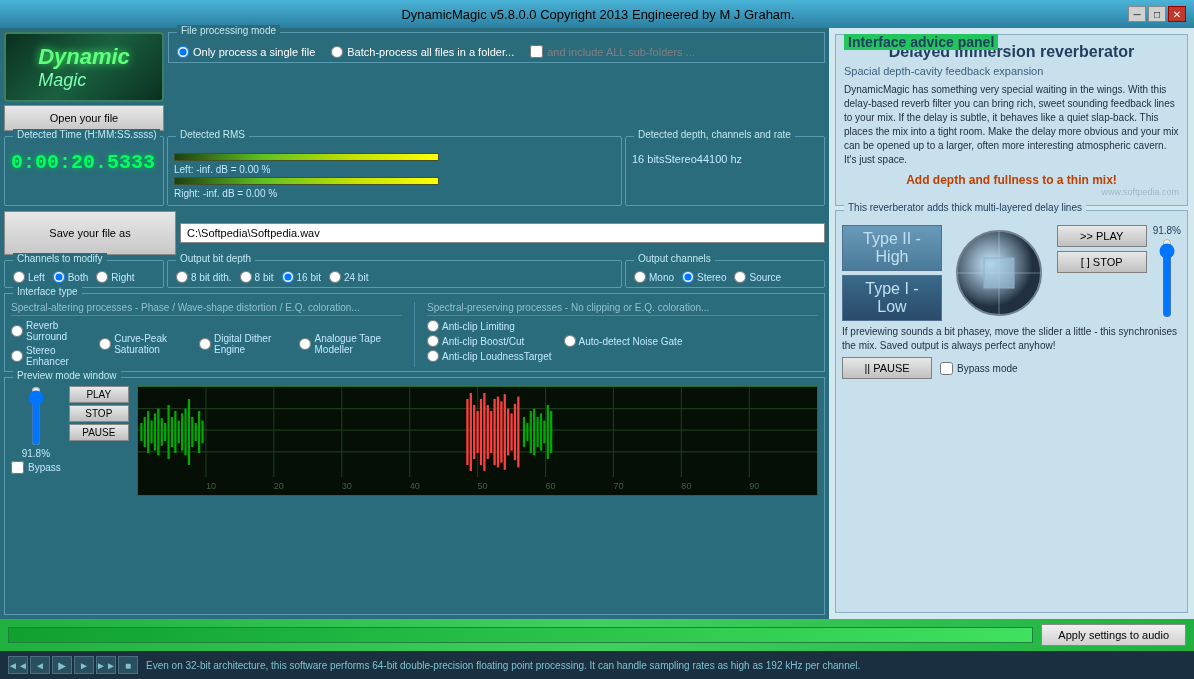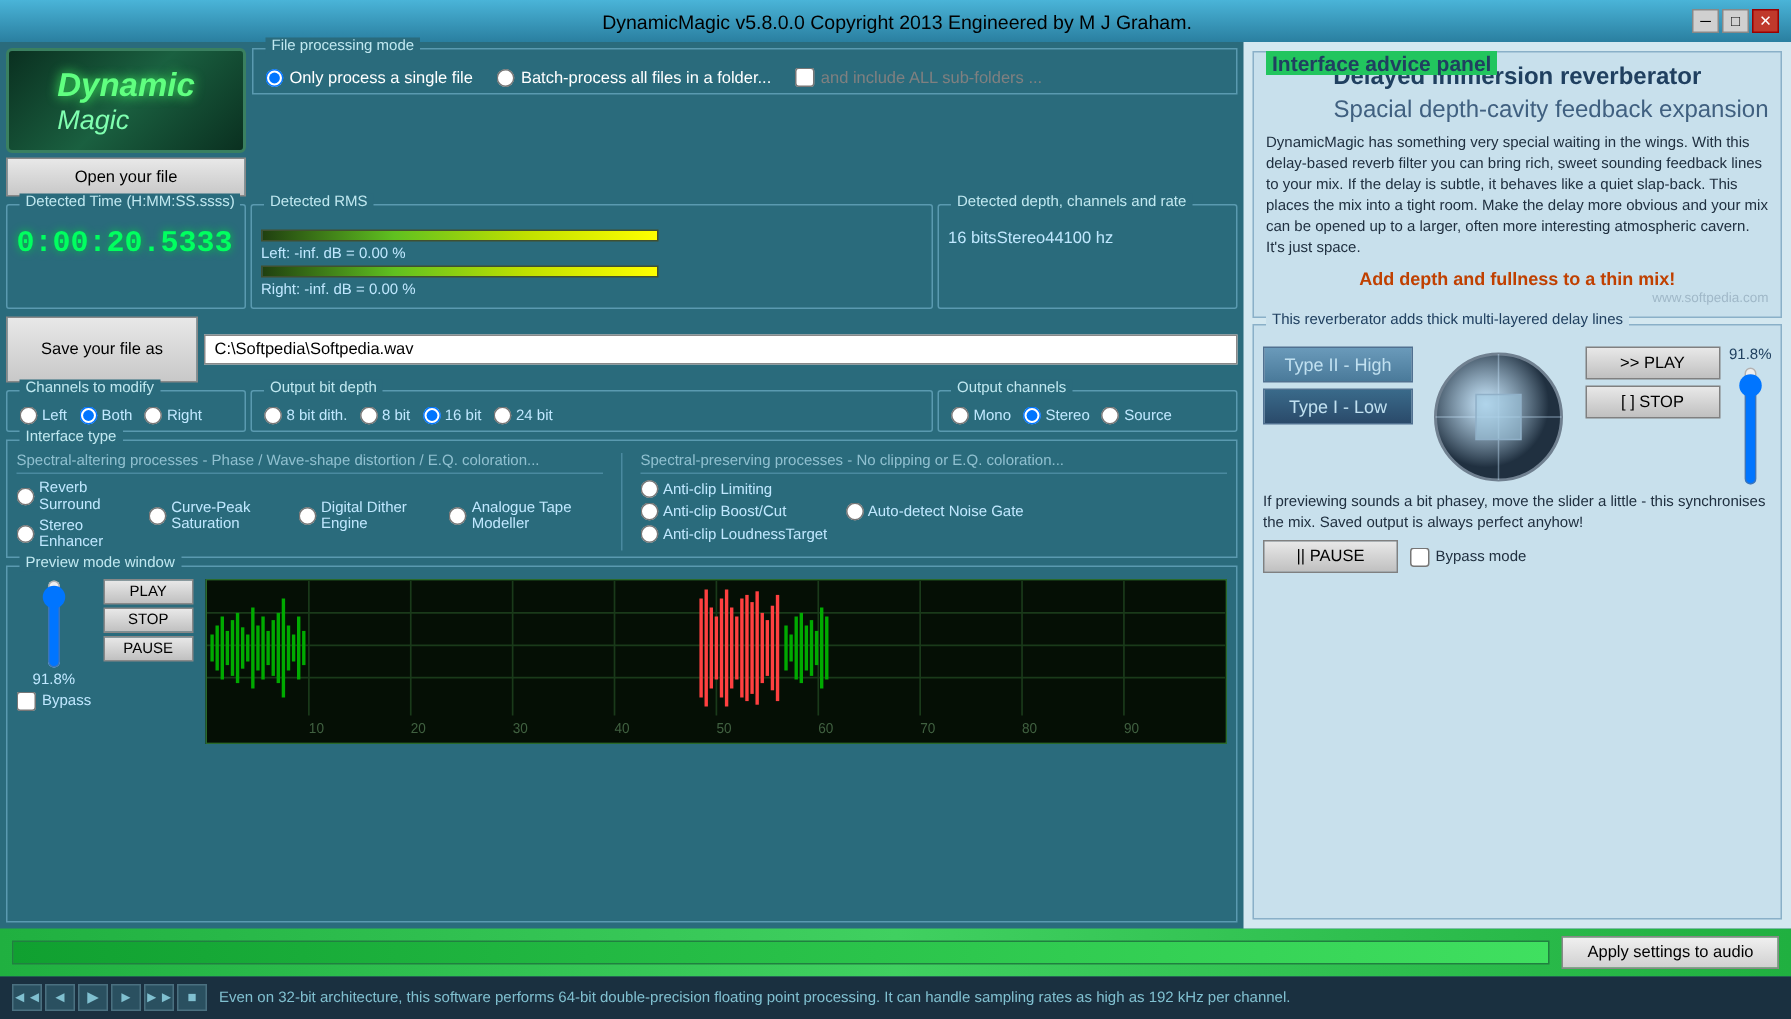--- a/index.html
+++ b/index.html
@@ -144,21 +144,21 @@
 
     .save-row { display: flex; gap: 4px; align-items: center; margin-top: 2px; }
     .save-file-btn {
       background: linear-gradient(to bottom, #e8e8e8, #c8c8c8);
       border: 1px solid #888;
       padding: 15px 16px;
       cursor: pointer;
       color: #000;
       font-size: 11px;
       white-space: nowrap;
-      width: 128px;
+      width: 172px;
     }
 
     .options-row { display: flex; gap: 3px; margin-top: 2px; }
     .channels-box {
       border: 1px solid #5a9ab0; padding: 4px 8px; position: relative; width: 160px;
     }
     .bit-depth-box {
       border: 1px solid #5a9ab0; padding: 4px 8px; position: relative; flex: 1;
     }
     .out-channels-box {
@@ -202,40 +202,40 @@
     }
 
     
     .advice-box {
       background: #c8e0ec;
       border: 1px solid #8ab0c8;
       padding: 8px;
       color: #000;
     }
     .advice-title { font-size: 16px; font-weight: bold; color: #204060; text-align: center; margin-bottom: 4px; }
-    .advice-subtitle { color: #406080; font-size: 16px; text-align: right; margin-bottom: 6px; }
+    .advice-subtitle { color: #406080; font-size: 11px; text-align: left; margin-bottom: 6px; }
     .advice-body { font-size: 10px; color: #203040; line-height: 1.4; }
     .advice-footer { color: #c04000; font-size: 12px; font-weight: bold; text-align: center; margin-top: 6px; }
     .watermark { color: #a0b8c8; font-size: 9px; text-align: right; }
 
     .reverb-box {
       border: 1px solid #8ab0c8;
       background: #c8e0ec;
       padding: 6px;
       flex: 1;
     }
     .reverb-controls { display: flex; gap: 6px; }
     .reverb-buttons { display: flex; flex-direction: column; gap: 4px; }
     .reverb-type-btn {
       background: linear-gradient(to bottom, #3a6a8a, #2a4a6a);
       border: 1px solid #507090;
       color: #c0e0f0;
       padding: 4px 12px;
       cursor: pointer;
-      font-size: 12px;
+      font-size: 16px;
       width: 100px;
     }
     .reverb-type-btn.selected {
       background: linear-gradient(to bottom, #6a9aba, #4a7a9a);
     }
     .play-stop-btns { display: flex; flex-direction: column; gap: 4px; }
     .play-btn {
       background: linear-gradient(to bottom, #e8e8e8, #c0c0c0);
       border: 1px solid #808080;
       padding: 4px 12px;

